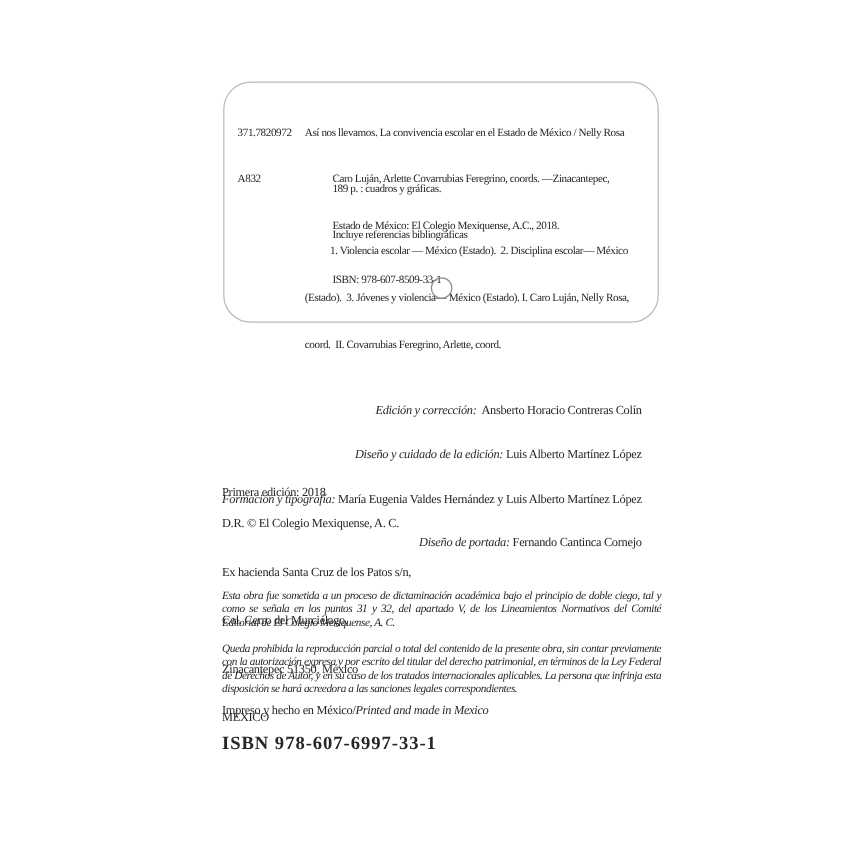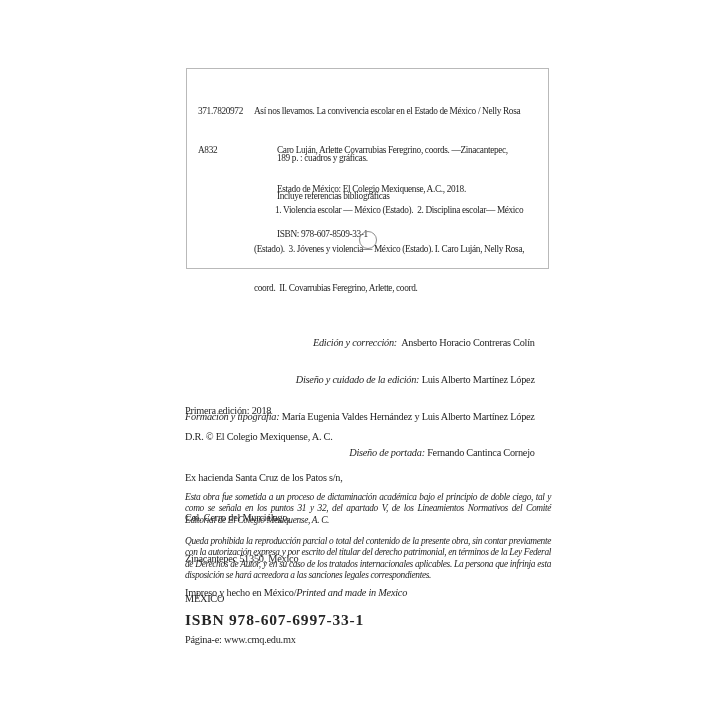--- a/index.html
+++ b/index.html
@@ -9,21 +9,21 @@
   }
   .page {
     position: relative;
     width: 720px;
     height: 720px;
     background: #ffffff;
     overflow: hidden;
     font-family: "Liberation Serif", serif;
     color: #262626;
   }
-  .abs { position: absolute; }
+  .abs { position: absolute; border-radius: 23px; }
 
   
   .catalog-card {
     left: 186px;
     top: 68px;
     width: 361px;
     height: 199px;
     border: 1px solid #b9b9b9;
     background: #ffffff;
   }
@@ -136,21 +136,20 @@
   </div>
 
   <div class="abs edition-line body-text">Primera edición: 2018</div>
 
   <div class="abs publisher-block body-text">
     <div>D.R. © El Colegio Mexiquense, A. C.</div>
     <div>Ex hacienda Santa Cruz de los Patos s/n,</div>
     <div>Col. Cerro del Murciélago,</div>
     <div>Zinacantepec 51350, México</div>
     <div>MÉXICO</div>
-    <div>Página-e: www.cmq.edu.mx</div>
   </div>
 
   <div class="abs legal-par legal-review">Esta obra fue sometida a un proceso de dictaminación académica bajo el principio de doble ciego, tal y como se señala en los puntos 31 y 32, del apartado V, de los Lineamientos Normativos del Comité Editorial de El Colegio Mexiquense, A. C.</div>
   <div class="abs legal-par legal-rights">Queda prohibida la reproducción parcial o total del contenido de la presente obra, sin contar previamente con la autorización expresa y por escrito del titular del derecho patrimonial, en términos de la Ley Federal de Derechos de Autor, y en su caso de los tratados internacionales aplicables. La persona que infrinja esta disposición se hará acreedora a las sanciones legales correspondientes.</div>
 
   <div class="abs printed-line body-text"><span>Impreso y hecho en México/</span><span class="en">Printed and made in Mexico</span></div>
 
   <div class="abs isbn-line">ISBN 978-607-6997-33-1</div>
 
 </div>

